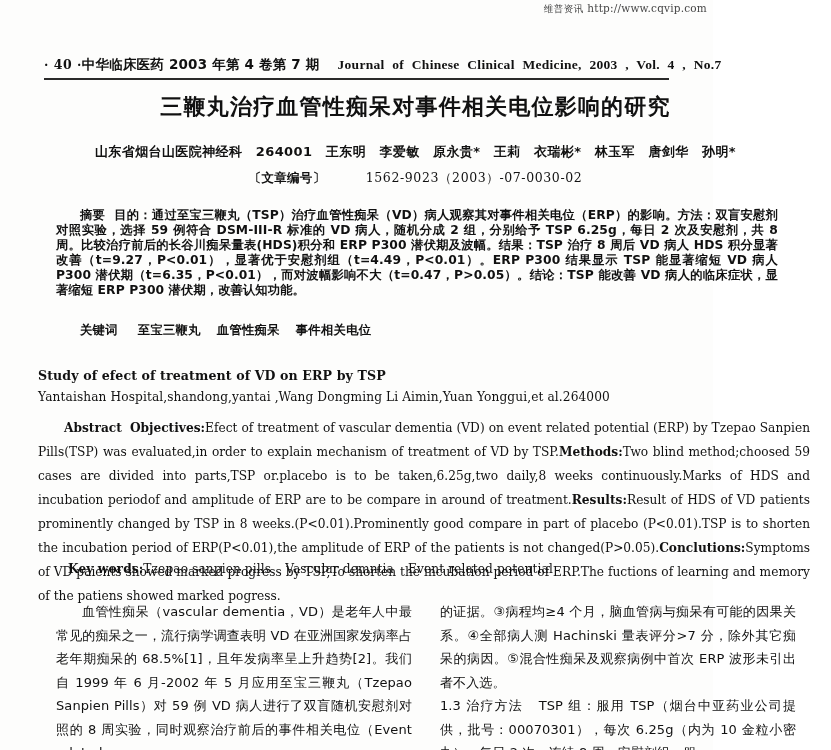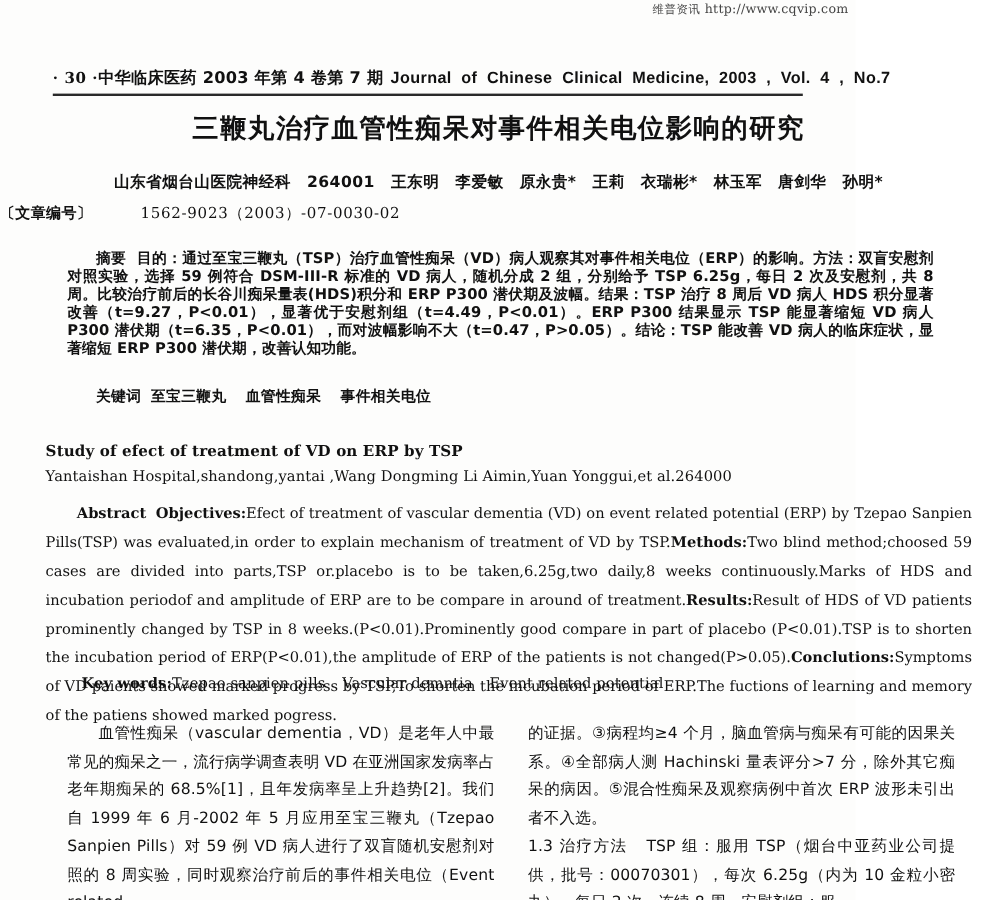--- a/index.html
+++ b/index.html
@@ -56,22 +56,22 @@
     width: 92px;
     font-size: 12.5px;
     letter-spacing: 0.5px;
   }
   .runhead .journal-cn {
     font-family: "DejaVu Sans", "Liberation Sans", sans-serif;
     font-size: 13.5px;
     letter-spacing: 0.2px;
   }
   .runhead .journal-en {
-    margin-left: 6px;
-    font-family: Liberation Sans, sans-serif;
+    margin-left: 18px;
+    font-family: Liberation Serif, serif;
     font-size: 13.5px;
     letter-spacing: 0.3px;
     word-spacing: 4px;
   }
   .rule {
     position: absolute;
     left: 44px;
     right: 44px;
     top: 78px;
     height: 1.6px;
@@ -100,21 +100,21 @@
     font-weight: bold;
     font-size: 13px;
     letter-spacing: 0.4px;
     white-space: nowrap;
   }
   .artnum {
     position: absolute;
     top: 170px;
     left: 0;
     width: 831px;
-    text-align: left;
+    text-align: center;
     font-family: "DejaVu Sans", "Liberation Sans", sans-serif;
     font-size: 12.5px;
     letter-spacing: 0.3px;
   }
   .artnum .lbl { font-weight: bold; margin-right: 36px; }
   .artnum .num { font-family: "DejaVu Serif", "Liberation Serif", serif; letter-spacing: 0.6px; }
 
   
   .cn-abstract {
     position: absolute;
@@ -133,21 +133,21 @@
   .cn-keywords {
     position: absolute;
     top: 322px;
     left: 56px;
     width: 722px;
     font-family: "DejaVu Sans", "Liberation Sans", sans-serif;
     font-size: 12.3px;
     font-weight: bold;
     letter-spacing: 0.3px;
   }
-  .cn-keywords .kw-lbl { margin-right: 8px; }
+  .cn-keywords .kw-lbl { margin-right: 20px; }
   .cn-keywords .kw { margin-right: 16px; }
 
   
   .en-title {
     position: absolute;
     top: 368px;
     left: 38px;
     width: 760px;
     font-family: "DejaVu Serif", "Liberation Serif", serif;
     font-weight: bold;
@@ -214,21 +214,21 @@
 <body>
 
 <div class="page">
 
   <div class="watermark">
     <span class="wm-cn">维普资讯</span>
     <span>http://www.cqvip.com</span>
   </div>
 
   <div class="runhead">
-    <span class="folio">· 30 ·</span>
+    <span class="folio">· 40 ·</span>
     <span class="journal-cn">中华临床医药 2003 年第 4 卷第 7 期</span>
     <span class="journal-en">Journal of  Chinese  Clinical  Medicine, 2003 , Vol. 4 ,  No.7</span>
   </div>
   <div class="rule"></div>
 
   <div class="title">三鞭丸治疗血管性痴呆对事件相关电位影响的研究</div>
 
   <div class="authors">山东省烟台山医院神经科　264001　王东明　李爱敏　原永贵*　王莉　衣瑞彬*　林玉军　唐剑华　孙明*</div>
 
   <div class="artnum">

